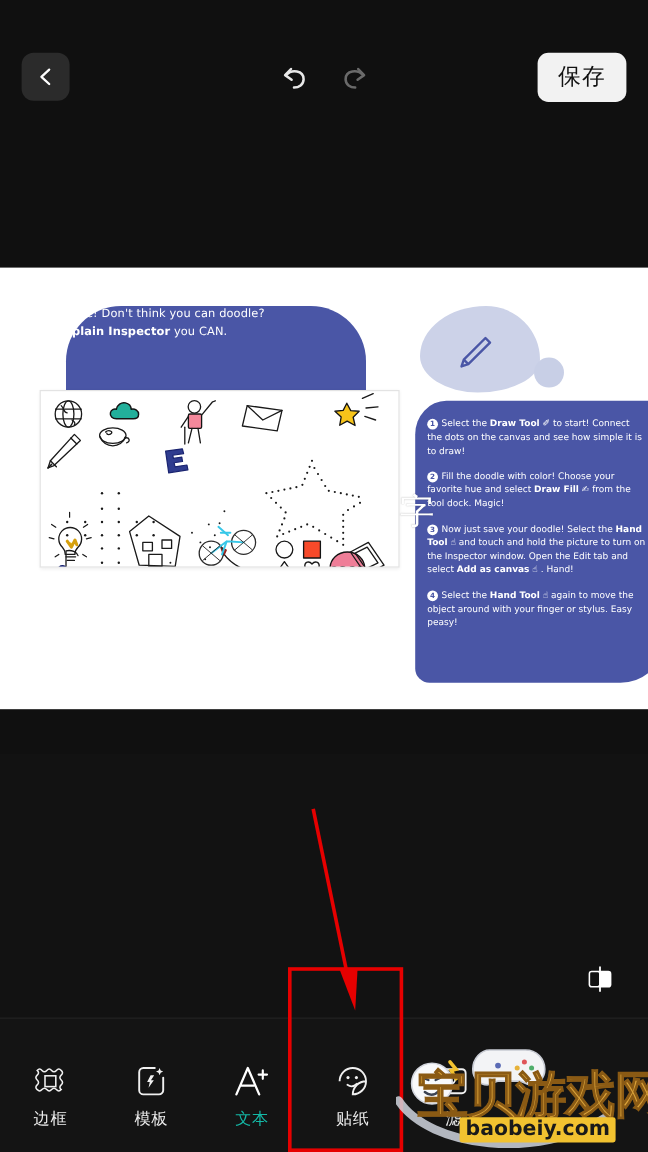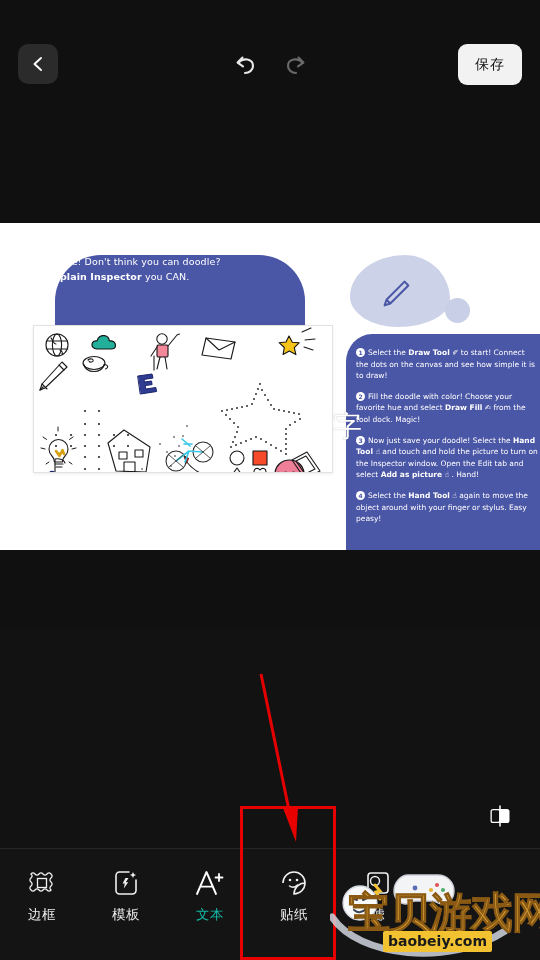--- a/index.html
+++ b/index.html
@@ -21,27 +21,27 @@
     background: #2b2b2b; border-radius: 10px;
     display: flex; align-items: center; justify-content: center;
     cursor: pointer;
   }
   .back-btn svg { display: block; }
   .undo-btn { position: absolute; left: 230px; top: 50px; width: 30px; height: 30px; cursor: pointer; }
   .redo-btn { position: absolute; left: 281px; top: 50px; width: 30px; height: 30px; cursor: pointer; }
   .save-btn {
     position: absolute; right: 18px; top: 44px; height: 41px; padding: 0 17px;
     background: #f2f2f2; border-radius: 9px; color: #121212;
-    font-size: 14px; line-height: 41px; letter-spacing: 1px;
+    font-size: 19px; line-height: 41px; letter-spacing: 1px;
     cursor: pointer; white-space: nowrap;
   }
 
   
   .preview {
-    position: absolute; left: 0; top: 223px; width: 540px; height: 327px;
+    position: absolute; left: 0; top: 223px; width: 540px; height: 368px;
     background: #ffffff; overflow: hidden;
   }
   
   .blob-purple {
     position: absolute; left: 55px; top: 32px; width: 250px; height: 92px;
     background: #4a56a6;
     border-radius: 46px 46px 8px 8px / 46px 46px 8px 8px;
   }
   .blob-purple-text {
     position: absolute; left: 22px; top: 15px; width: 215px;
@@ -110,21 +110,21 @@
   .compare-icon { position: absolute; left: 487px; top: 803px; width: 26px; height: 26px; cursor: pointer; }
 
   
   .toolbar-divider {
     position: absolute; left: 0; top: 848px; width: 540px; height: 1px;
     background: #262626;
   }
   .toolbar {
     position: absolute; left: 0; top: 849px; width: 540px; height: 111px;
     background: #141414;
-    display: flex; align-items: flex-start;
+    display: flex; align-items: center;
   }
   .tool {
     width: 84px; flex: 0 0 84px;
     display: flex; flex-direction: column; align-items: center;
     padding-top: 17px; cursor: pointer;
   }
   .tool .glyph { height: 34px; display: flex; align-items: center; justify-content: center; }
   .tool .tlabel {
     margin-top: 6px; color: #ededed; font-size: 13.5px; letter-spacing: .5px;
     font-family: "DejaVu Sans", sans-serif; white-space: nowrap;
@@ -148,21 +148,21 @@
     font-size: 42px; line-height: 44px; font-weight: bold;
     font-family: "DejaVu Sans", sans-serif;
     color: #d9a23a;
     -webkit-text-stroke: 1px #8a5a14;
     letter-spacing: -1px;
     white-space: nowrap;
   }
   .wm-url {
     position: absolute; left: 53px; top: 66px;
     background: #f2c230; color: #1a1a1a;
-    font-size: 14px; line-height: 18px; font-weight: bold;
+    font-size: 17px; line-height: 18px; font-weight: bold;
     padding: 1px 5px 2px; border-radius: 2px;
     font-family: "DejaVu Sans", sans-serif; white-space: nowrap;
   }
   .wm-swoosh { position: absolute; left: 0; top: 30px; }
   .wm-pad { position: absolute; left: 62px; top: 0; }
   .wm-face { position: absolute; left: 8px; top: 14px; }
 </style>
 </head>
 <body>
 
@@ -208,21 +208,21 @@
         <path d="M29,7 L33,11 L14,30 L8,32 L10,26 Z"></path>
         <path d="M10,26 L14,30"></path>
       </g>
     </svg>
     <div class="dot-light"></div>
 
     <div class="blob-steps"></div>
     <div class="steps-list" id="steps-list">
         <div class="step"><span class="num">1</span><span>Select the </span><b>Draw Tool</b><span> ✐ to start! Connect the dots on the canvas and see how simple it is to draw!</span></div>
         <div class="step"><span class="num">2</span><span>Fill the doodle with color! Choose your favorite hue and select </span><b>Draw Fill</b><span> ✍ from the tool dock. Magic!</span></div>
-        <div class="step"><span class="num">3</span><span>Now just save your doodle! Select the </span><b>Hand Tool</b><span> ☝ and touch and hold the picture to turn on the Inspector window. Open the Edit tab and select </span><b>Add as picture</b><span> ☝ . Hand!</span></div>
+        <div class="step"><span class="num">3</span><span>Now just save your doodle! Select the </span><b>Hand Tool</b><span> ☝ and touch and hold the picture to turn on the Inspector window. Open the Edit tab and select </span><b>Add as canvas</b><span> ☝ . Hand!</span></div>
         <div class="step"><span class="num">4</span><span>Select the </span><b>Hand Tool</b><span> ☝ again to move the object around with your finger or stylus. Easy peasy!</span></div>
       </div>
 
     <div class="doodle-card">
       <svg class="doodle-svg" width="300" height="148" viewBox="0 0 300 148">
         <g stroke="#1a1a1a" stroke-width="1.1" fill="none" stroke-linecap="round" stroke-linejoin="round">
 
           <g>
             <circle cx="23" cy="19" r="11"></circle>
             <ellipse cx="23" cy="19" rx="4.6" ry="11"></ellipse>

